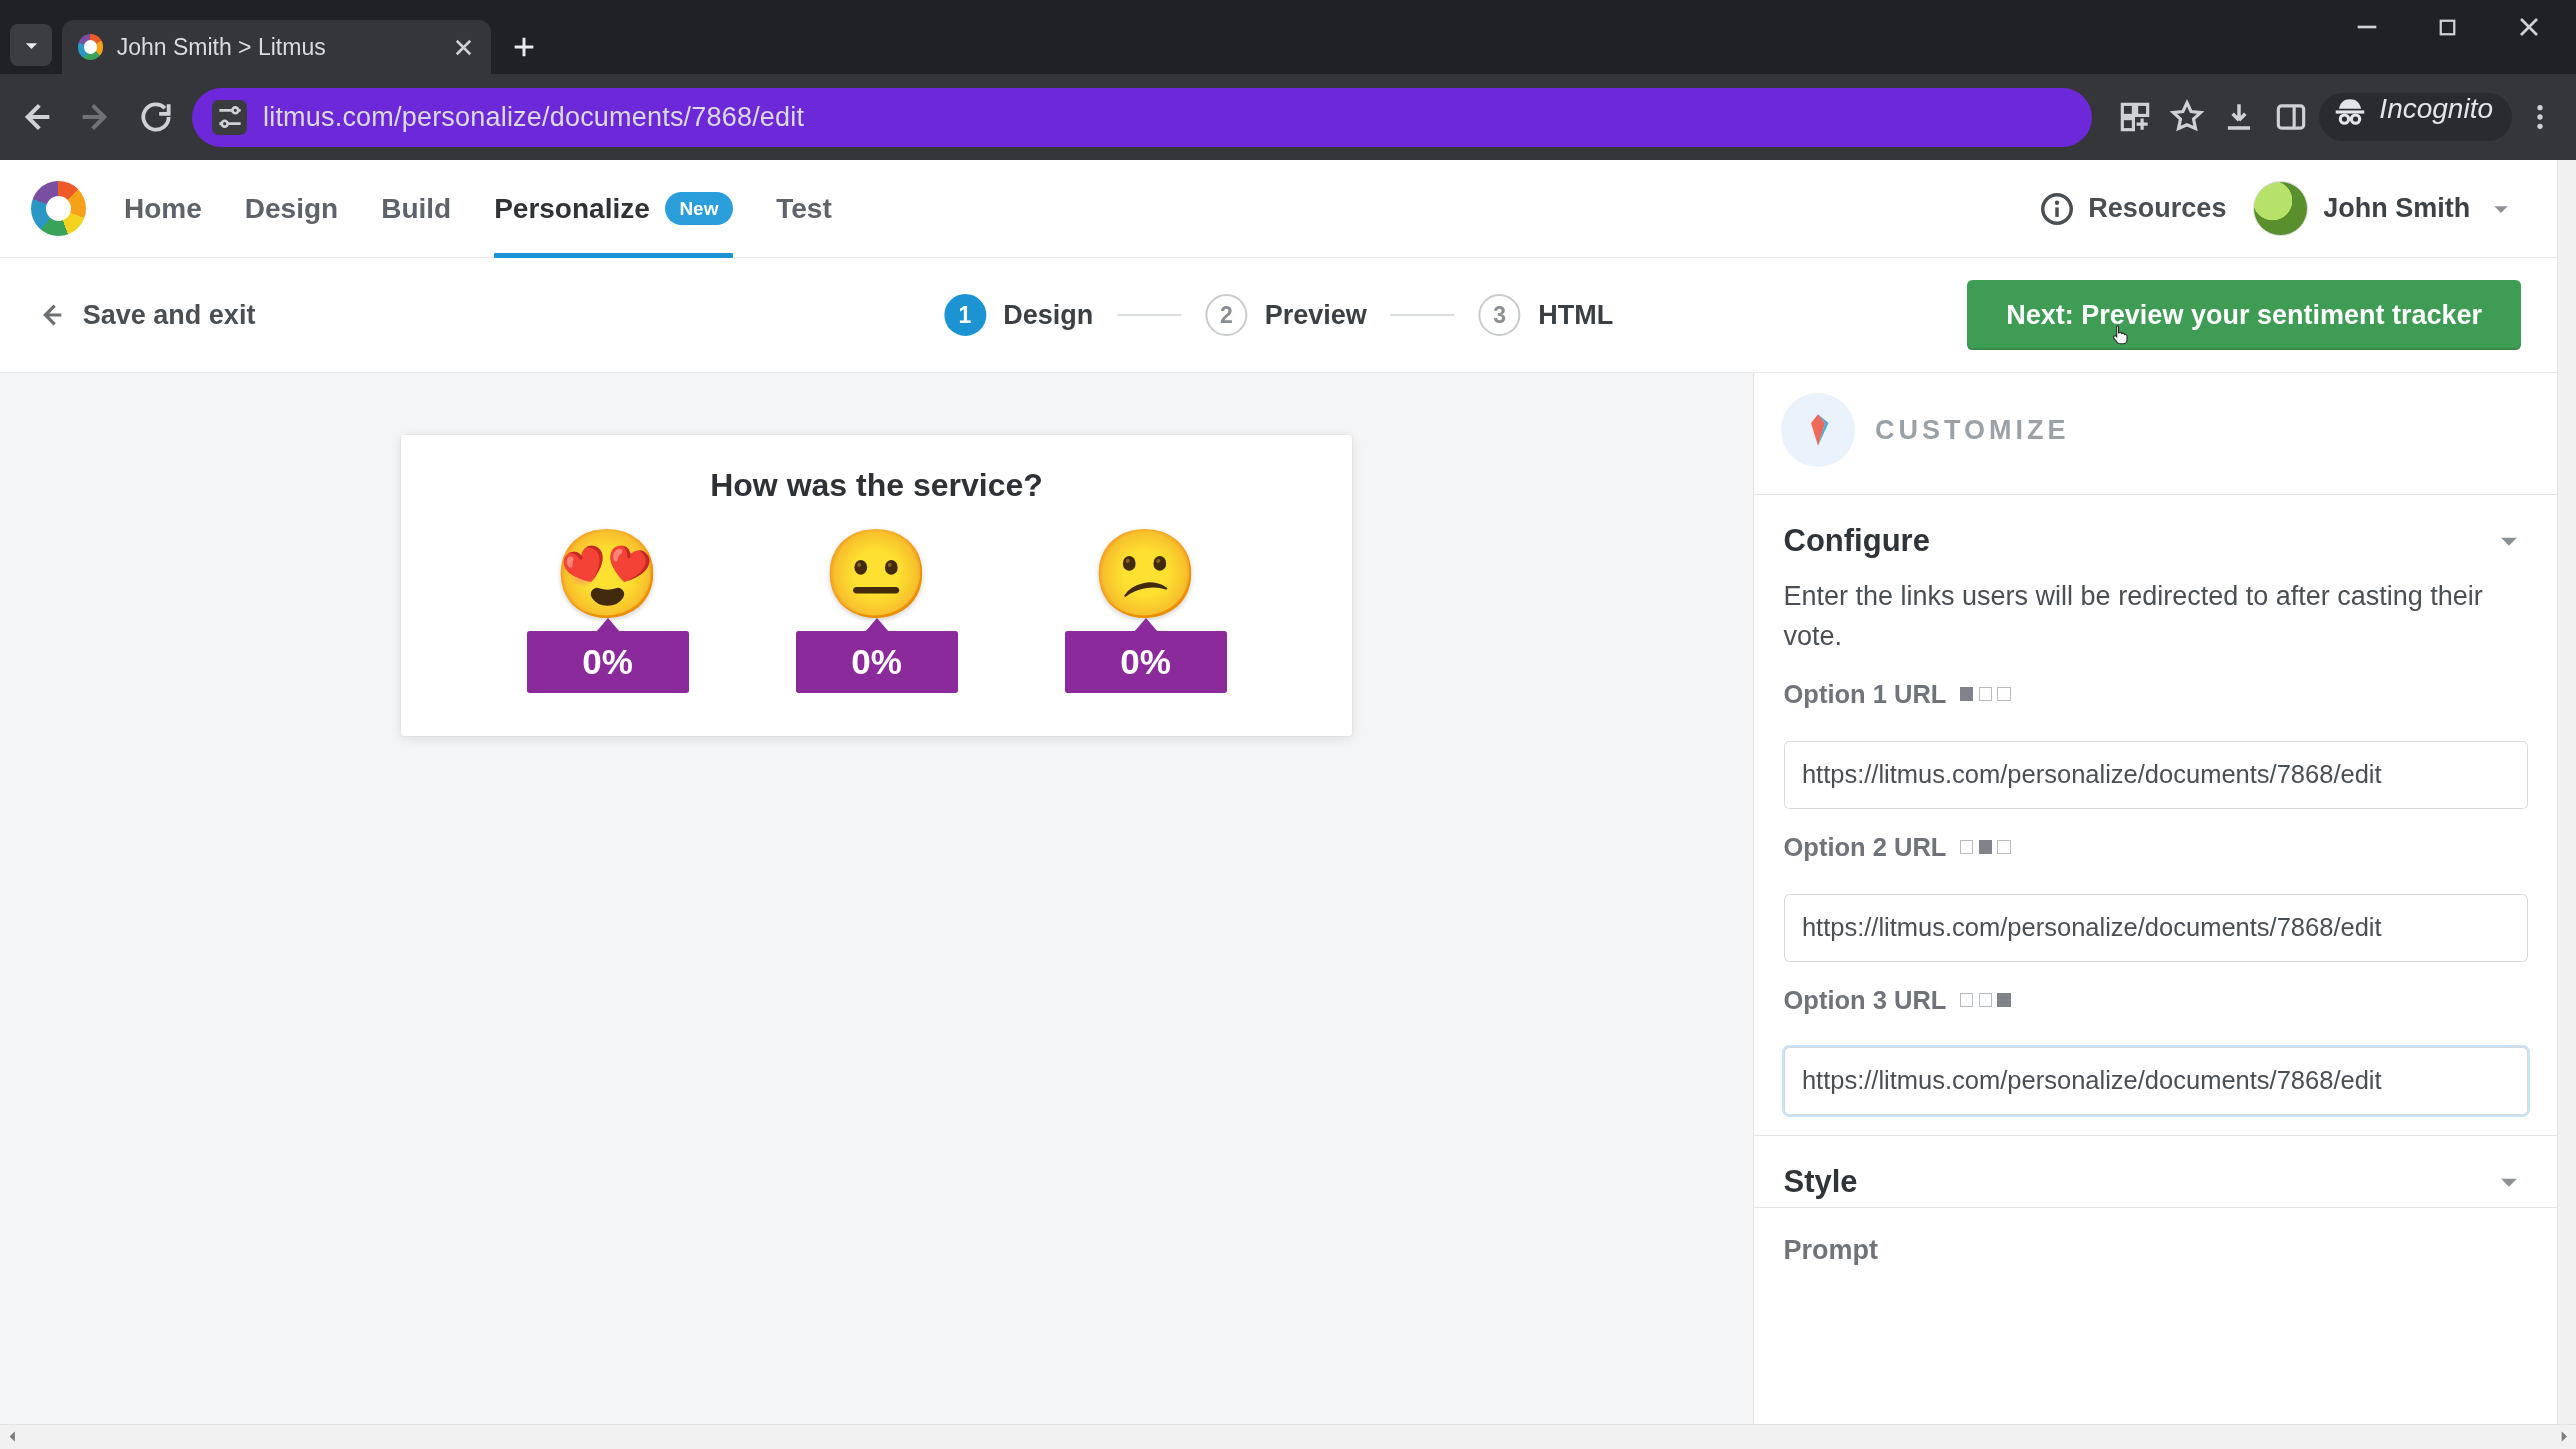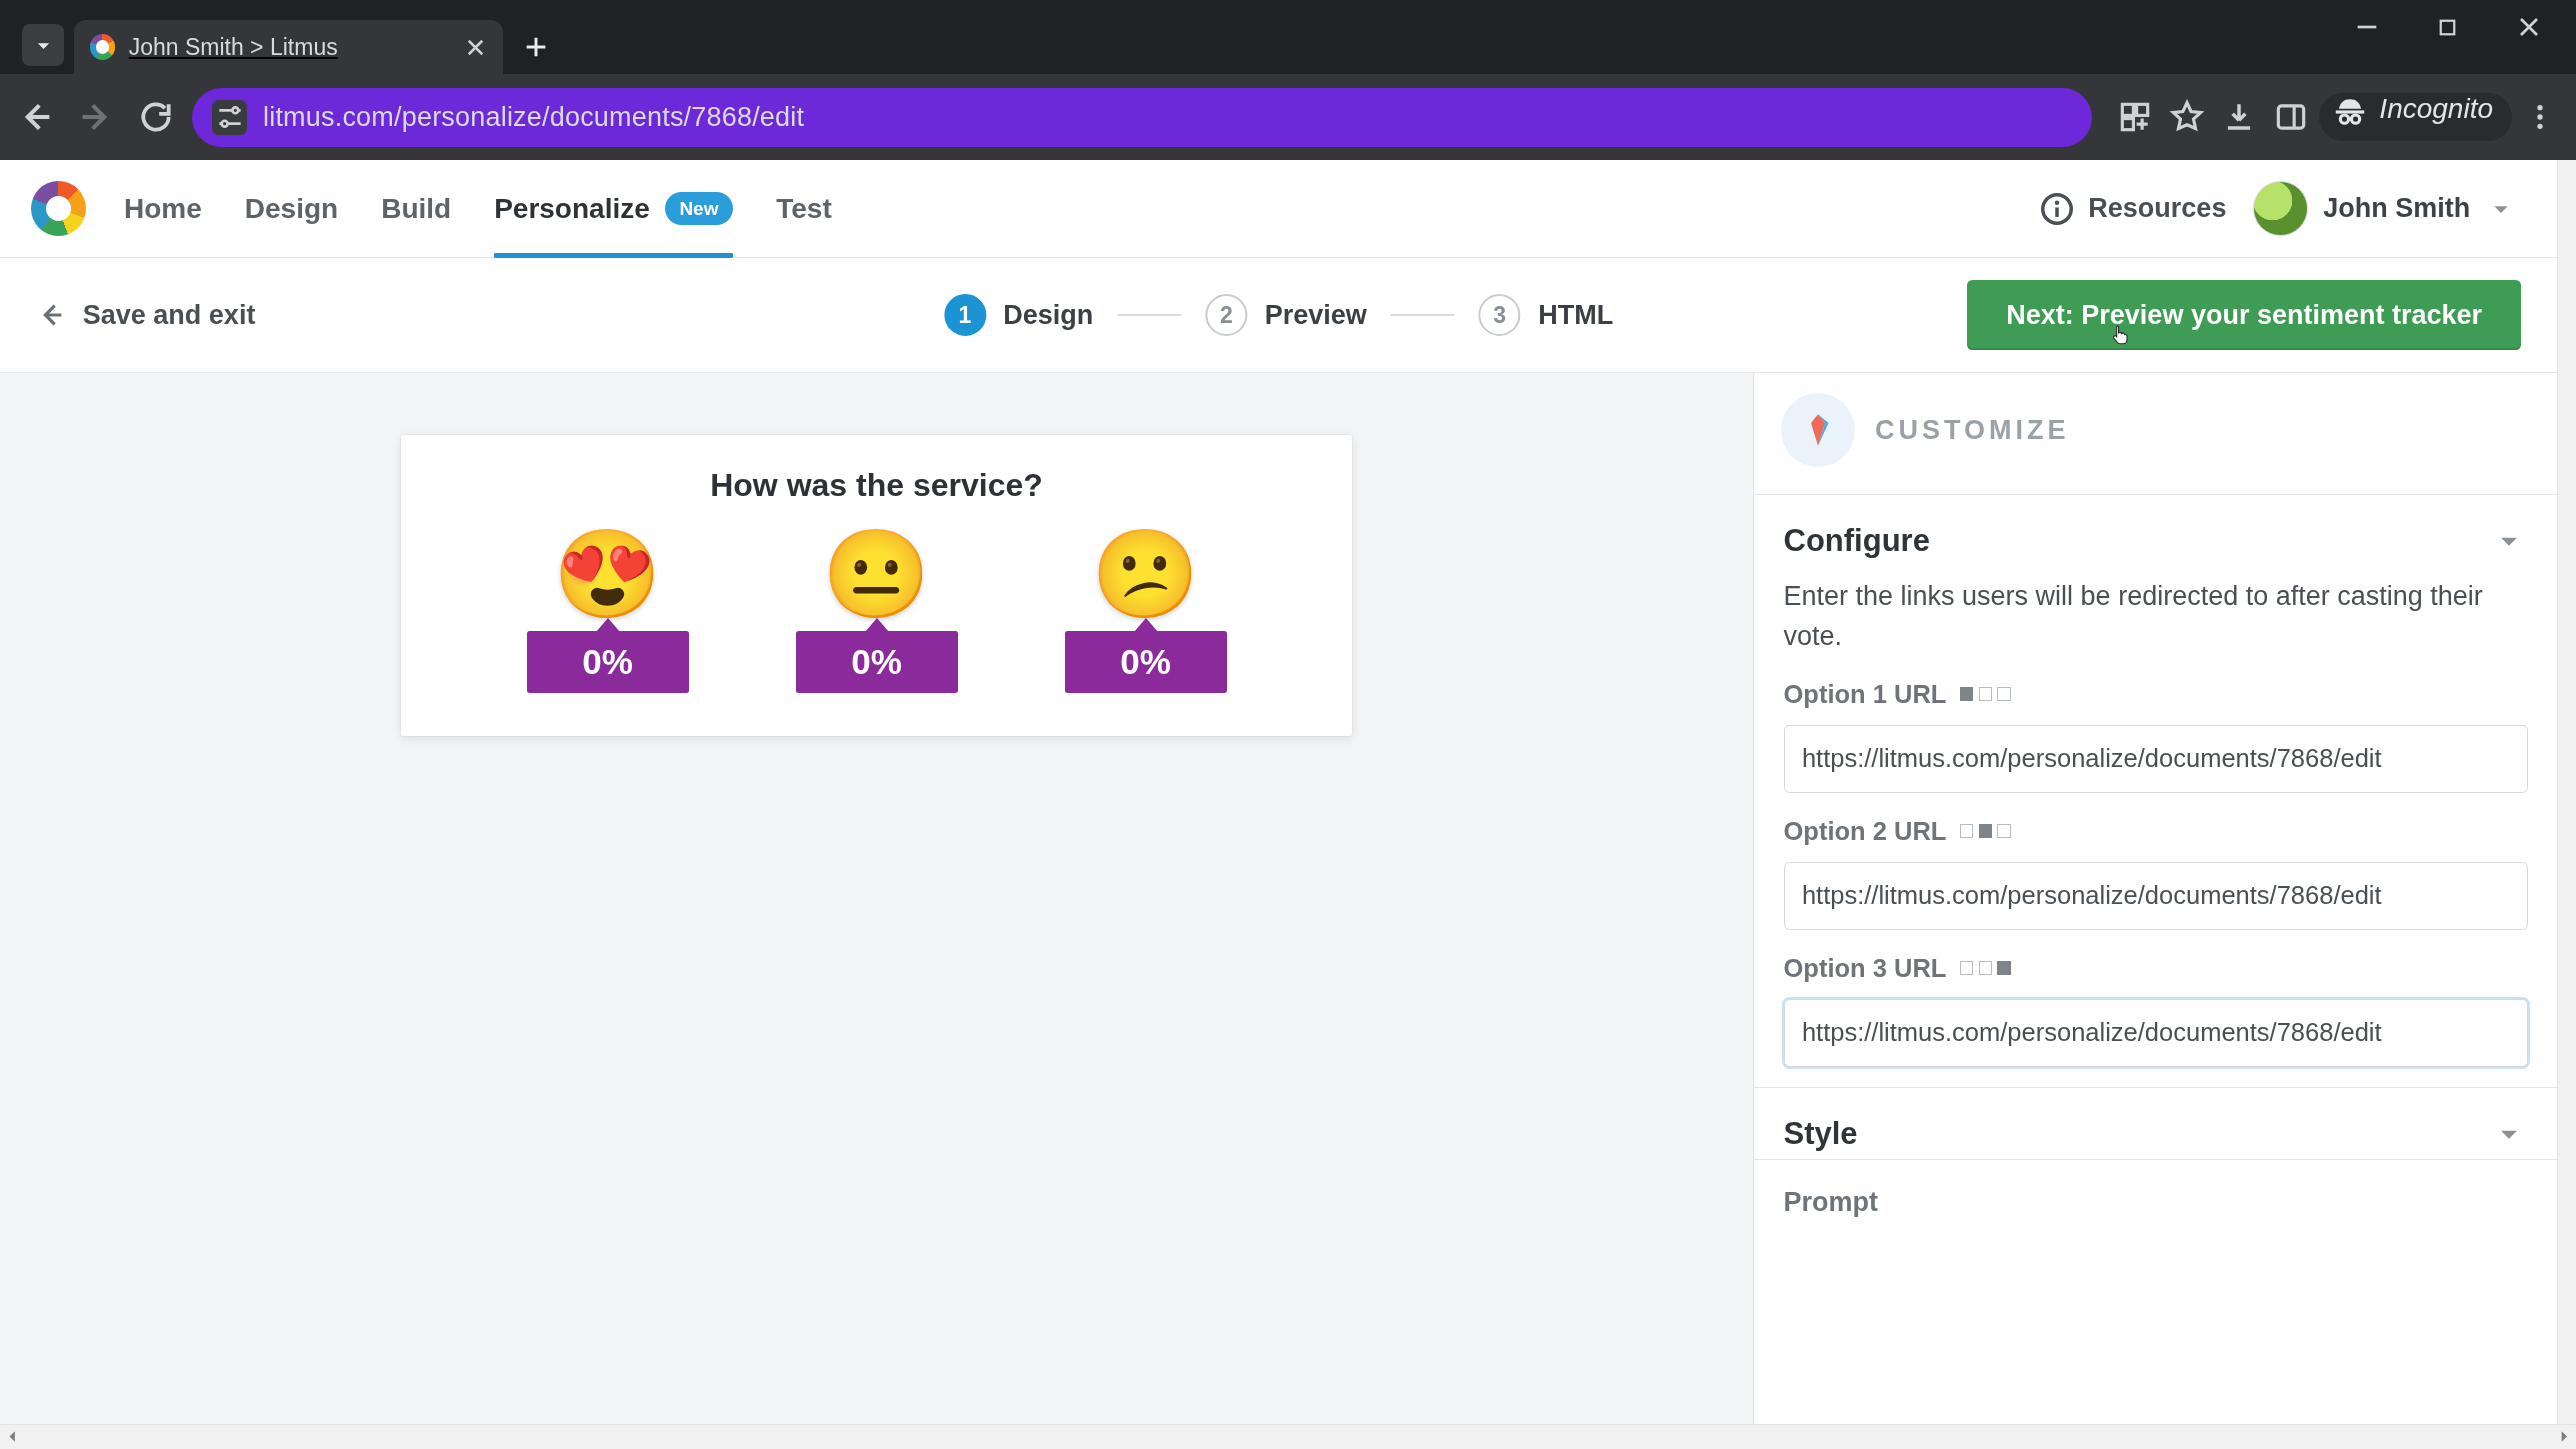--- a/index.html
+++ b/index.html
@@ -26,23 +26,22 @@
     font-family:"Segoe UI","Helvetica Neue",Arial,sans-serif;
     background:#fff;
     overflow:hidden;
     position:relative;
   }
 
   
   .tabstrip{
     height:74px;background:var(--chrome-bg);
     display:flex;align-items:flex-end;
-    padding:0 17px;
-    position:relative;
-    text-decoration:underline;
+    padding:0 5px;
+    position:relative;
   }
   .tab-dropdown{
     width:42px;height:42px;margin:0 5.4px 8px 5.4px;
     background:#3c3d41;border-radius:8px;
     display:flex;align-items:center;justify-content:center;
     color:var(--chrome-text);
   }
   .tab{
     height:54px;min-width:429px;
     background:var(--chrome-bg3);
@@ -238,21 +237,21 @@
   .section-title{font-size:31px;color:#2f3438;font-weight:700;}
   .section-caret{color:#8c9195;}
   .section-desc{margin-top:17.4px;font-size:27px;color:#4a4f54;line-height:1.45;}
   .field{margin-top:24px;}
   .field-label-row{display:flex;align-items:center;gap:13.4px;}
   .field-label{font-size:25.5px;color:#6f747a;font-weight:600;}
   .dots{display:flex;gap:5.4px;}
   .dot{width:13.4px;height:13.4px;border:1.3px solid #b7bcc0;background:#fff;}
   .dot.fill{background:#7f848a;border-color:#7f848a;}
   .textfield{
-    margin-top:16px;height:68px;border:1.3px solid var(--input-border);border-radius:5.4px;
+    margin-top:32px;height:68px;border:1.3px solid var(--input-border);border-radius:5.4px;
     display:flex;align-items:center;padding:0 17.4px;font-size:25.5px;color:#4a4f54;
     background:#fff;
   }
   .textfield.focused{box-shadow:0 0 0 2px rgba(28,148,212,.25);}
   .section.style{padding-bottom:6.7px;}
   .section.prompt{padding:27px 29.5px;}
 
   
   .i-20{width:27px;height:27px;} .i-24{width:32px;height:32px;} .i-28{width:38px;height:38px;}
   .i-32{width:40px;height:40px;}

